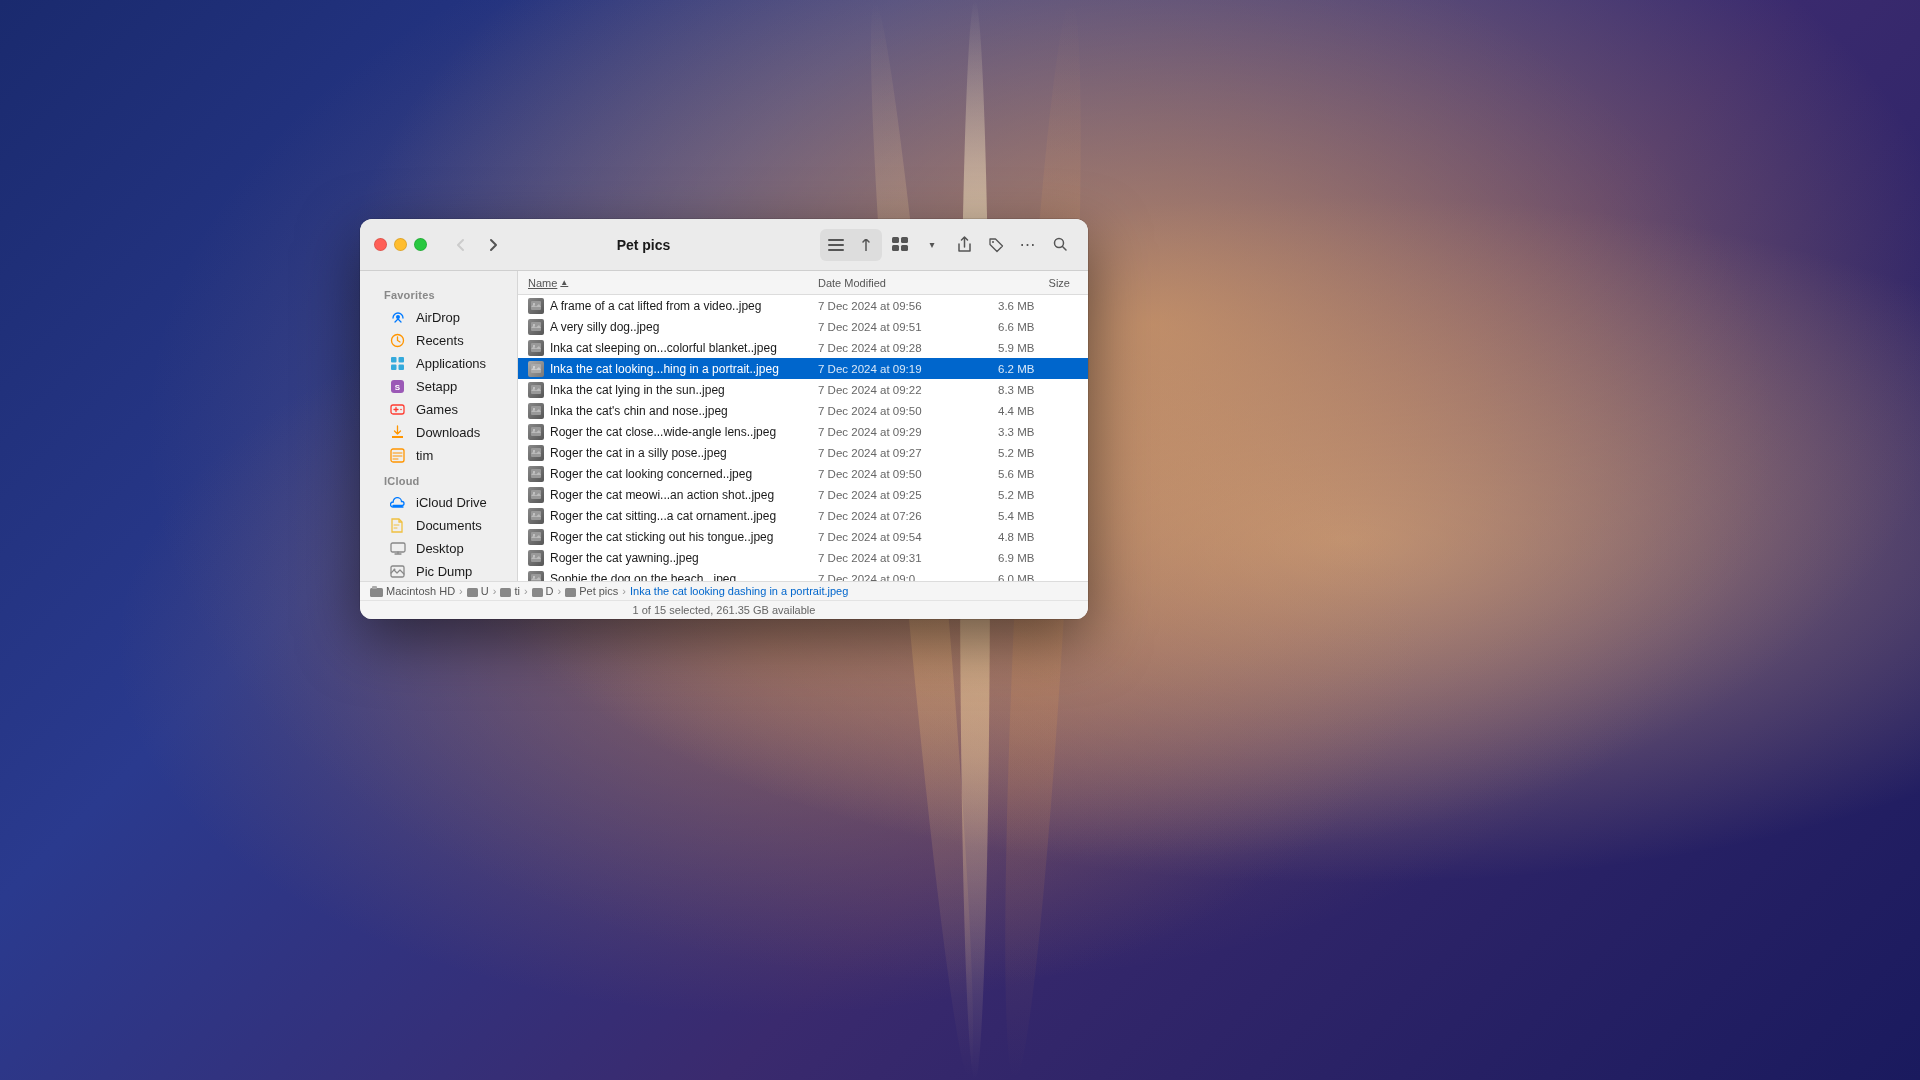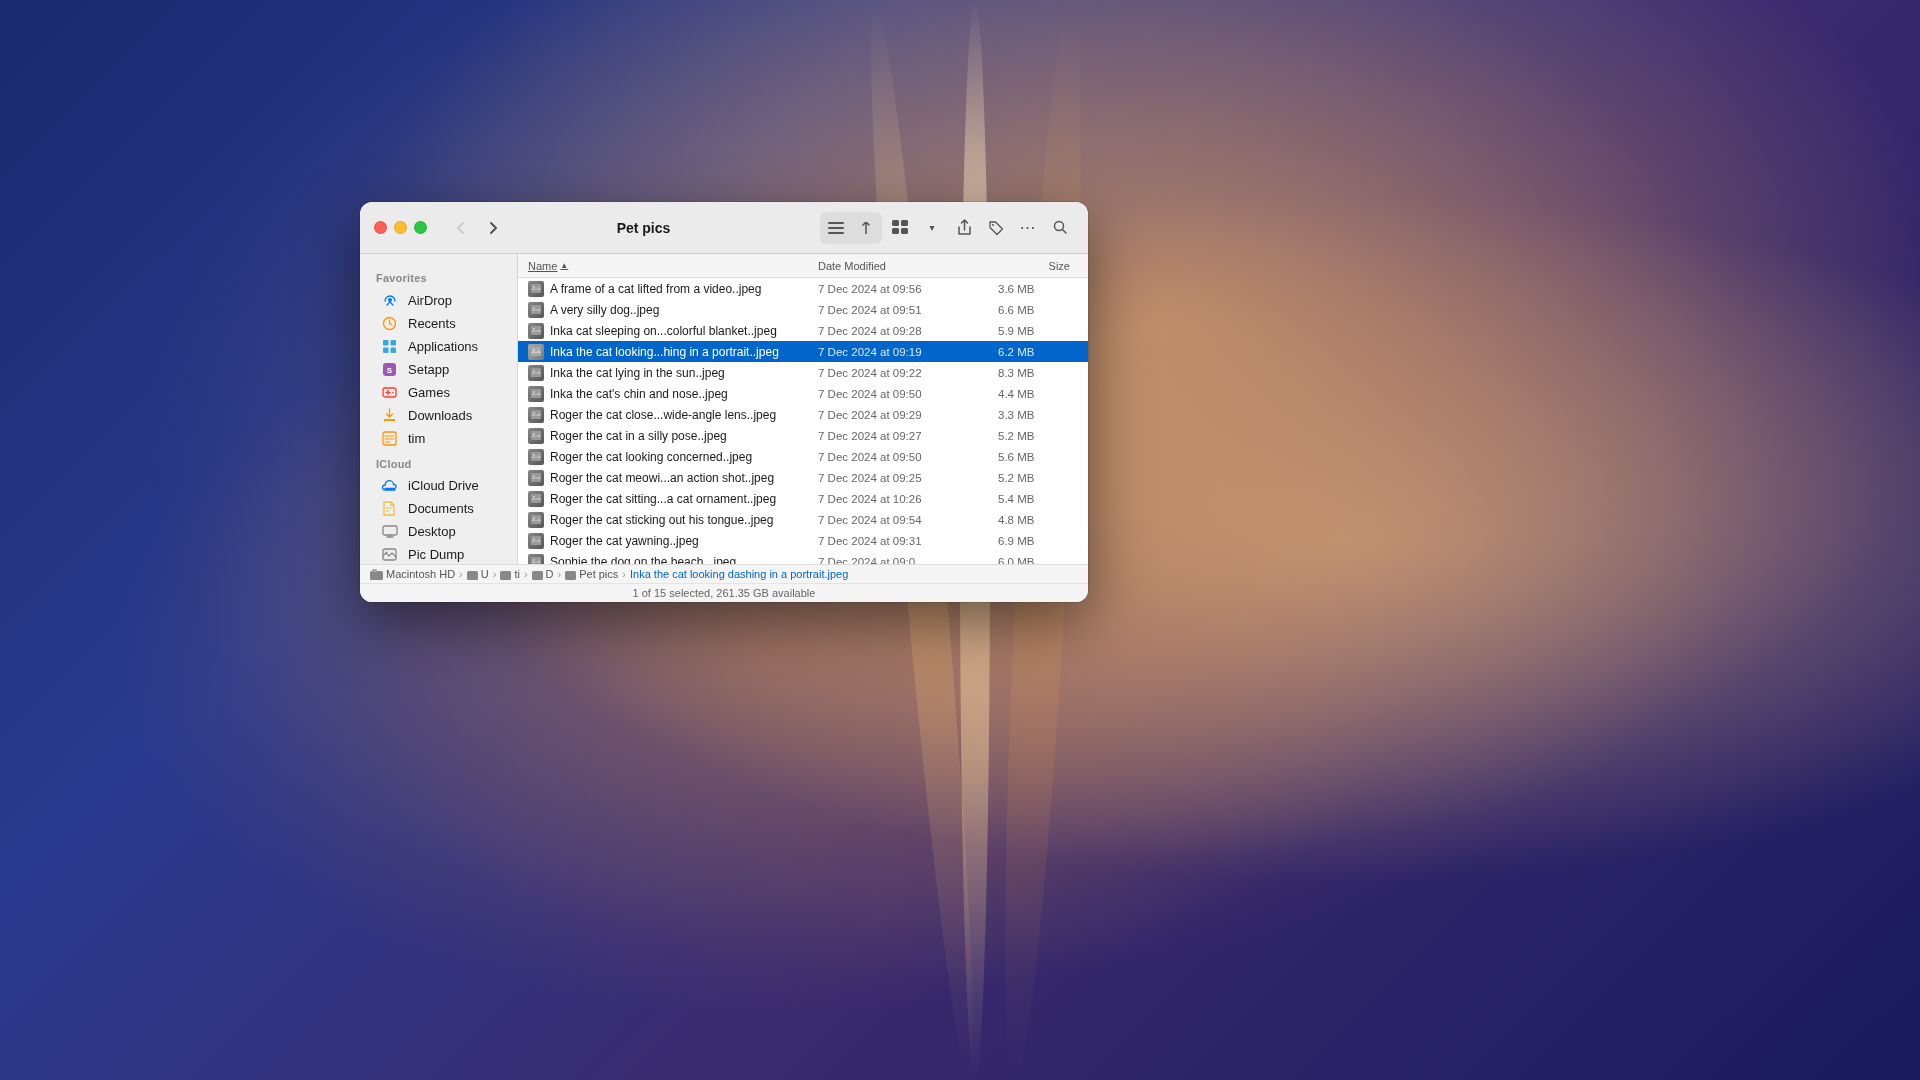--- a/index.html
+++ b/index.html
@@ -50,21 +50,21 @@
 
     .streak-3 {
       left: 53%;
       background: linear-gradient(to bottom, transparent 0%, rgba(255, 180, 100, 0.5) 40%, rgba(220, 150, 80, 0.4) 70%, transparent 100%);
       width: 50px;
       transform: rotate(3deg);
     }
 
     .finder-window {
       position: absolute;
-      top: 202px;
+      top: 219px;
       left: 360px;
       width: 728px;
       height: 400px;
       background: rgba(240, 240, 240, 0.97);
       border-radius: 12px;
       box-shadow: 0 20px 60px rgba(0,0,0,0.5), 0 0 0 0.5px rgba(0,0,0,0.2);
       display: flex;
       flex-direction: column;
       overflow: hidden;
     }
@@ -158,21 +158,21 @@
       display: flex;
       flex: 1;
       overflow: hidden;
     }
 
     
     .sidebar {
       width: 158px;
       background: rgba(240, 240, 240, 0.9);
       border-right: 1px solid rgba(0,0,0,0.1);
-      padding: 10px 0;
+      padding: 10px 8px;
       overflow-y: auto;
       flex-shrink: 0;
     }
 
     .sidebar-section-label {
       font-size: 11px;
       font-weight: 600;
       color: #888;
       padding: 8px 16px 4px 16px;
       text-transform: capitalize;
@@ -716,21 +716,21 @@
           </div>
           <div class="file-row">
             <div class="file-thumb img">
               <svg width="10" height="9" viewBox="0 0 10 9" fill="none">
       <rect x="0" y="0" width="10" height="9" rx="1" fill="#999"></rect>
       <path d="M0 6l2.5-2.5 2.5 2L8 3l2 3H0z" fill="#bbb"></path>
       <circle cx="3" cy="3" r="1" fill="#ccc"></circle>
     </svg>
             </div>
             <span class="file-name">Roger the cat sitting...a cat ornament..jpeg</span>
-            <span class="file-modified">7 Dec 2024 at 10:26</span>
+            <span class="file-modified">7 Dec 2024 at 07:26</span>
             <span class="file-size">5.4 MB</span>
           </div>
           <div class="file-row">
             <div class="file-thumb img">
               <svg width="10" height="9" viewBox="0 0 10 9" fill="none">
       <rect x="0" y="0" width="10" height="9" rx="1" fill="#999"></rect>
       <path d="M0 6l2.5-2.5 2.5 2L8 3l2 3H0z" fill="#bbb"></path>
       <circle cx="3" cy="3" r="1" fill="#ccc"></circle>
     </svg>
             </div>

